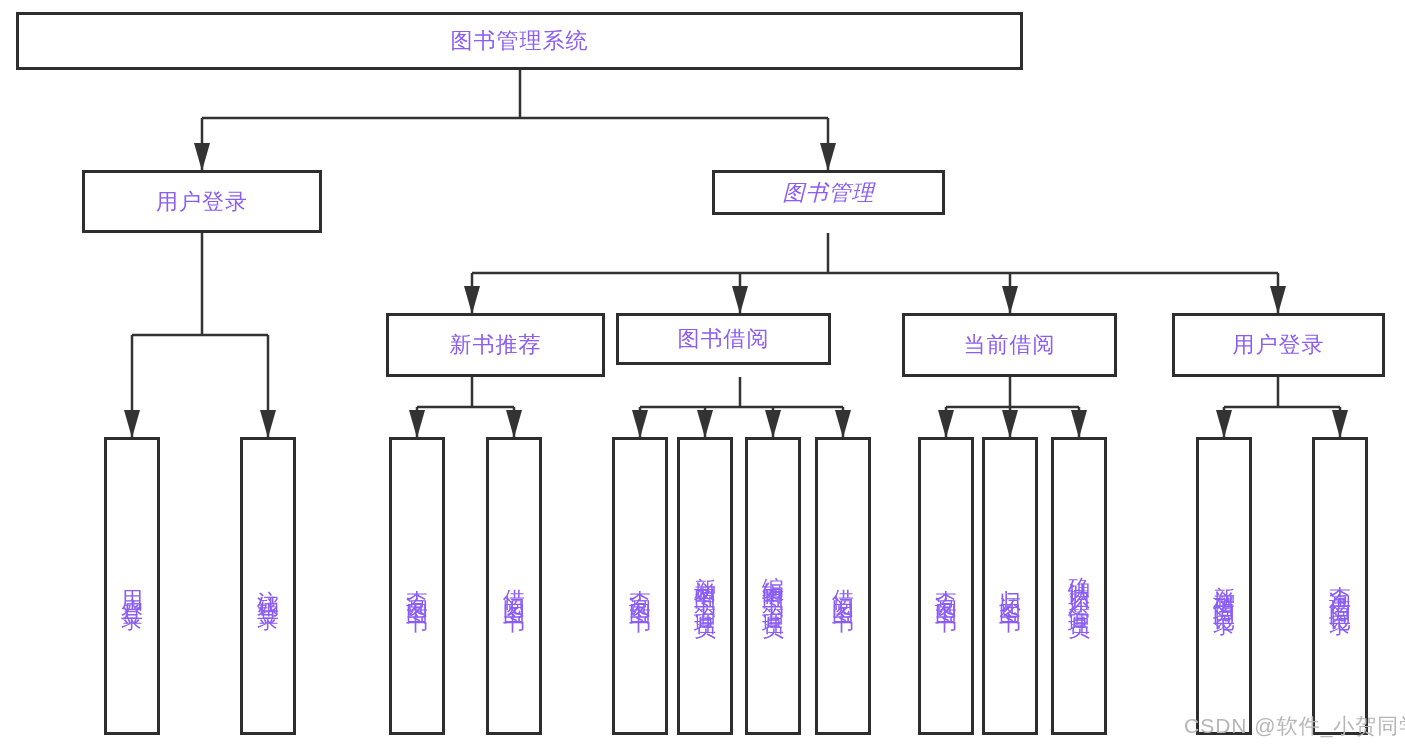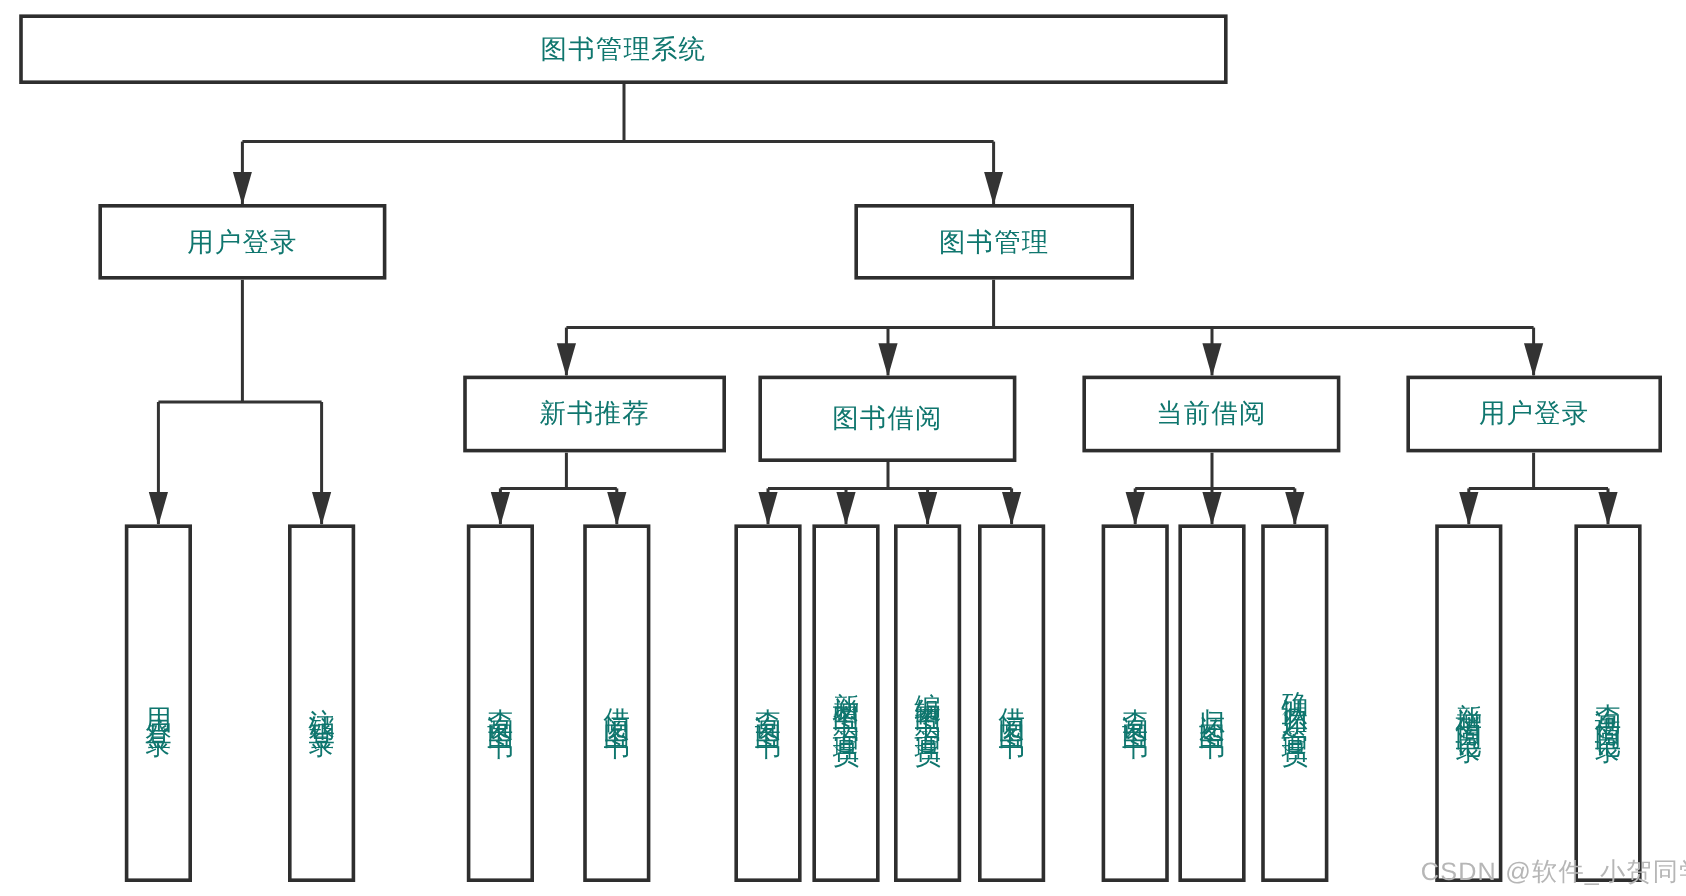--- a/index.html
+++ b/index.html
@@ -35,21 +35,21 @@
     stroke: none;
   }
   .box {
     position: absolute;
     box-sizing: border-box;
     border: 3px solid #2e2e2e;
     background: #ffffff;
     display: flex;
     align-items: center;
     justify-content: center;
-    color: #0f766e;
+    color: #8b5cf6;
     font-size: 22px;
     letter-spacing: 1px;
     text-align: center;
   }
   .leaf {
     writing-mode: vertical-rl;
     text-orientation: mixed;
     letter-spacing: 7px;
     font-size: 22px;
     line-height: 1;
@@ -112,24 +112,24 @@
     <line class="stem" x1="1010" y1="407" x2="1010" y2="437" marker-end="url(#ah)"></line>
     <line class="stem" x1="1079" y1="407" x2="1079" y2="437" marker-end="url(#ah)"></line>
 
     <line class="stem" x1="1224" y1="407" x2="1224" y2="437" marker-end="url(#ah)"></line>
     <line class="stem" x1="1340" y1="407" x2="1340" y2="437" marker-end="url(#ah)"></line>
   </svg>
 
   <div class="box" style="left:16px; top:12px; width:1007px; height:58px;">图书管理系统</div>
 
   <div class="box" style="left:82px; top:170px; width:240px; height:63px;">用户登录</div>
-  <div class="box" style="left:712px; top:170px; width:233px; height:63px;">图书管理</div>
+  <div class="box" style="left:712px; top:170px; width:233px; height:45px;font-style:italic;">图书管理</div>
 
   <div class="box" style="left:363px; top:313px; width:219px; height:64px;margin-left:23px;">新书推荐</div>
-  <div class="box" style="left:632px; top:313px; width:215px; height:72px;">图书借阅</div>
+  <div class="box" style="left:616px; top:313px; width:215px; height:52px;">图书借阅</div>
   <div class="box" style="left:902px; top:313px; width:215px; height:64px;">当前借阅</div>
   <div class="box" style="left:1172px; top:313px; width:213px; height:64px;">用户登录</div>
 
   <div class="box leaf" style="left:104px; top:437px; width:56px; height:298px;">用户登录</div>
   <div class="box leaf" style="left:240px; top:437px; width:56px; height:298px;">注销登录</div>
 
   <div class="box leaf" style="left:389px; top:437px; width:56px; height:298px;">查询图书</div>
   <div class="box leaf" style="left:486px; top:437px; width:56px; height:298px;">借阅图书</div>
 
   <div class="box leaf" style="left:612px; top:437px; width:56px; height:298px;">查询图书</div>

